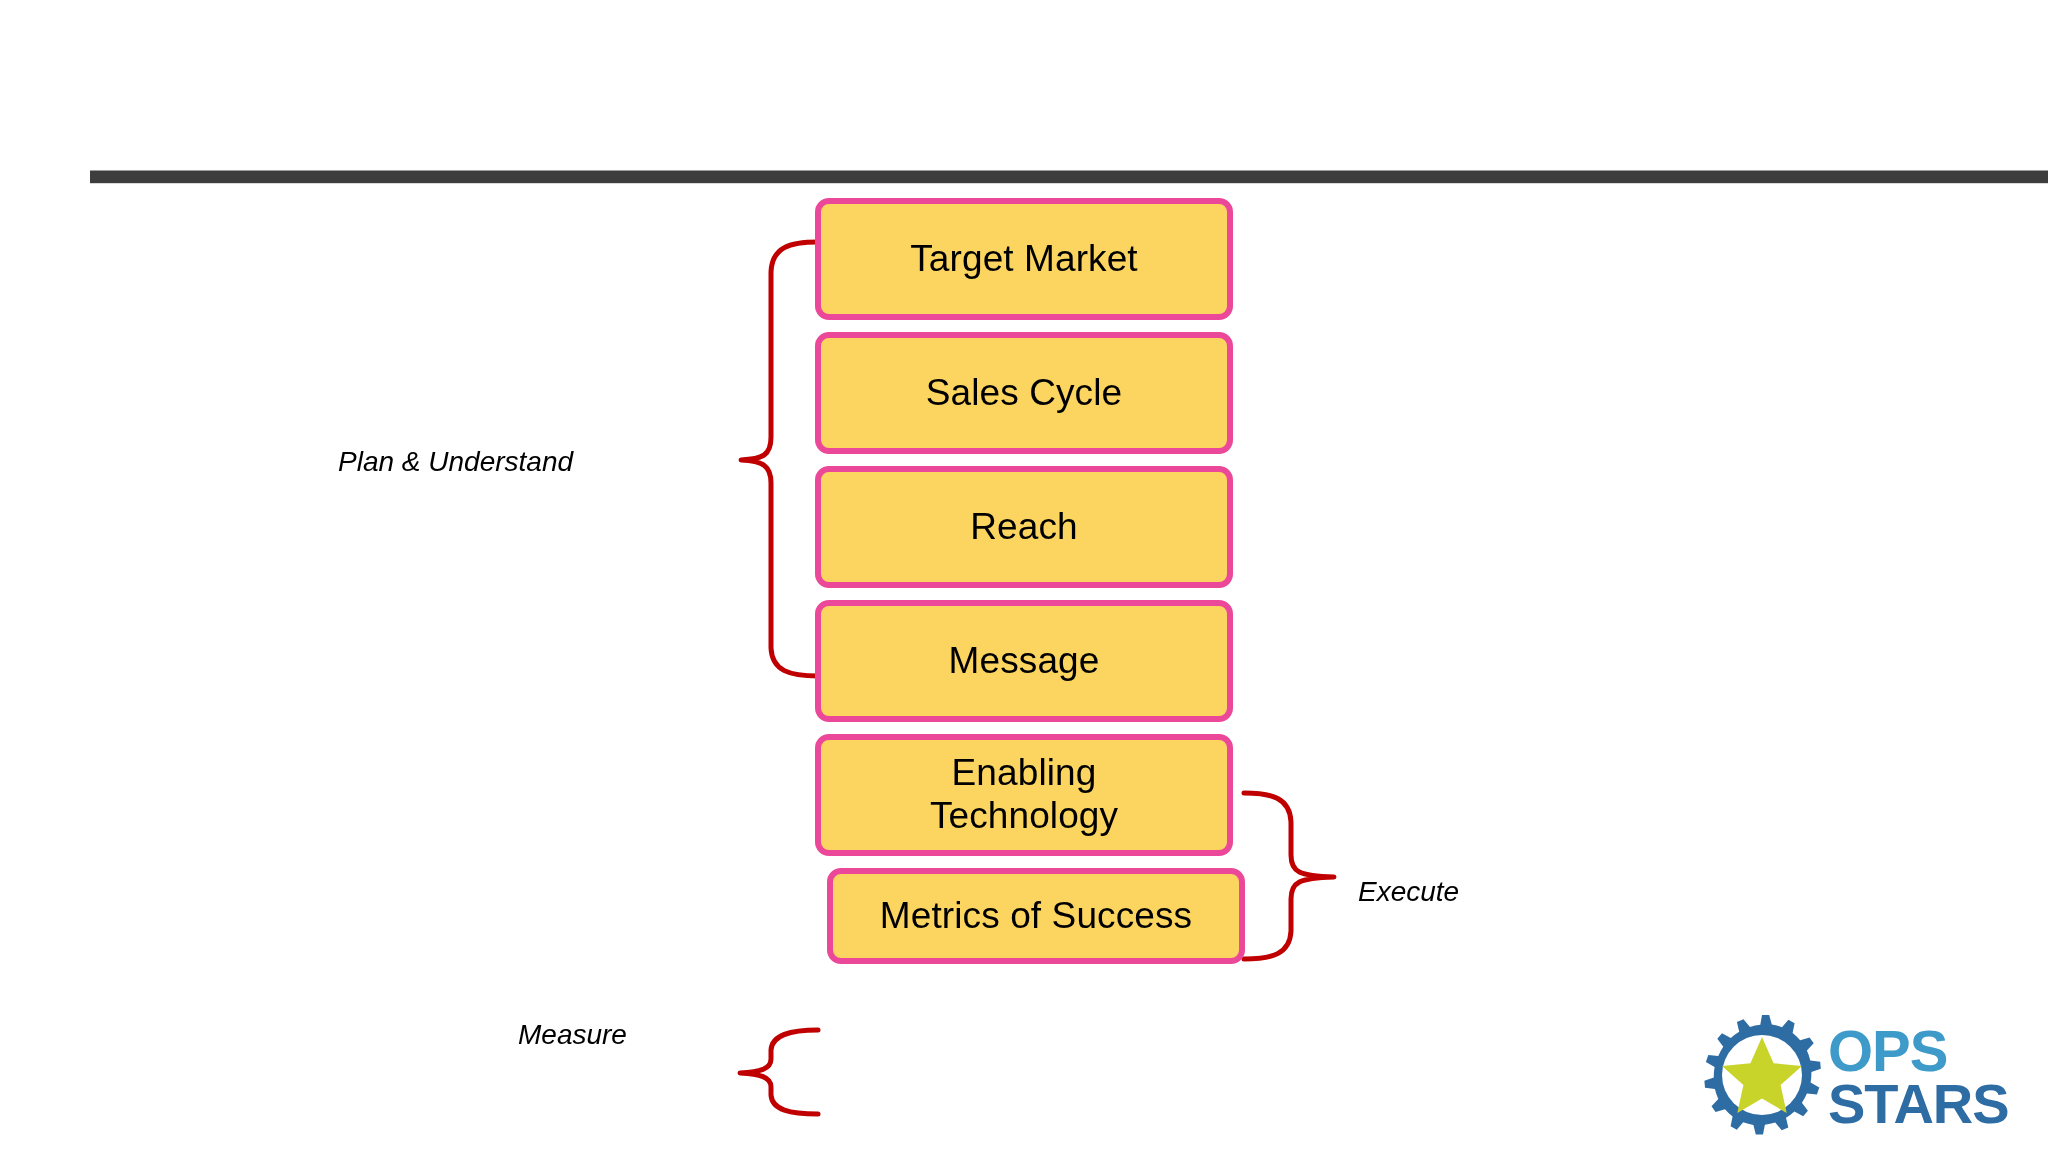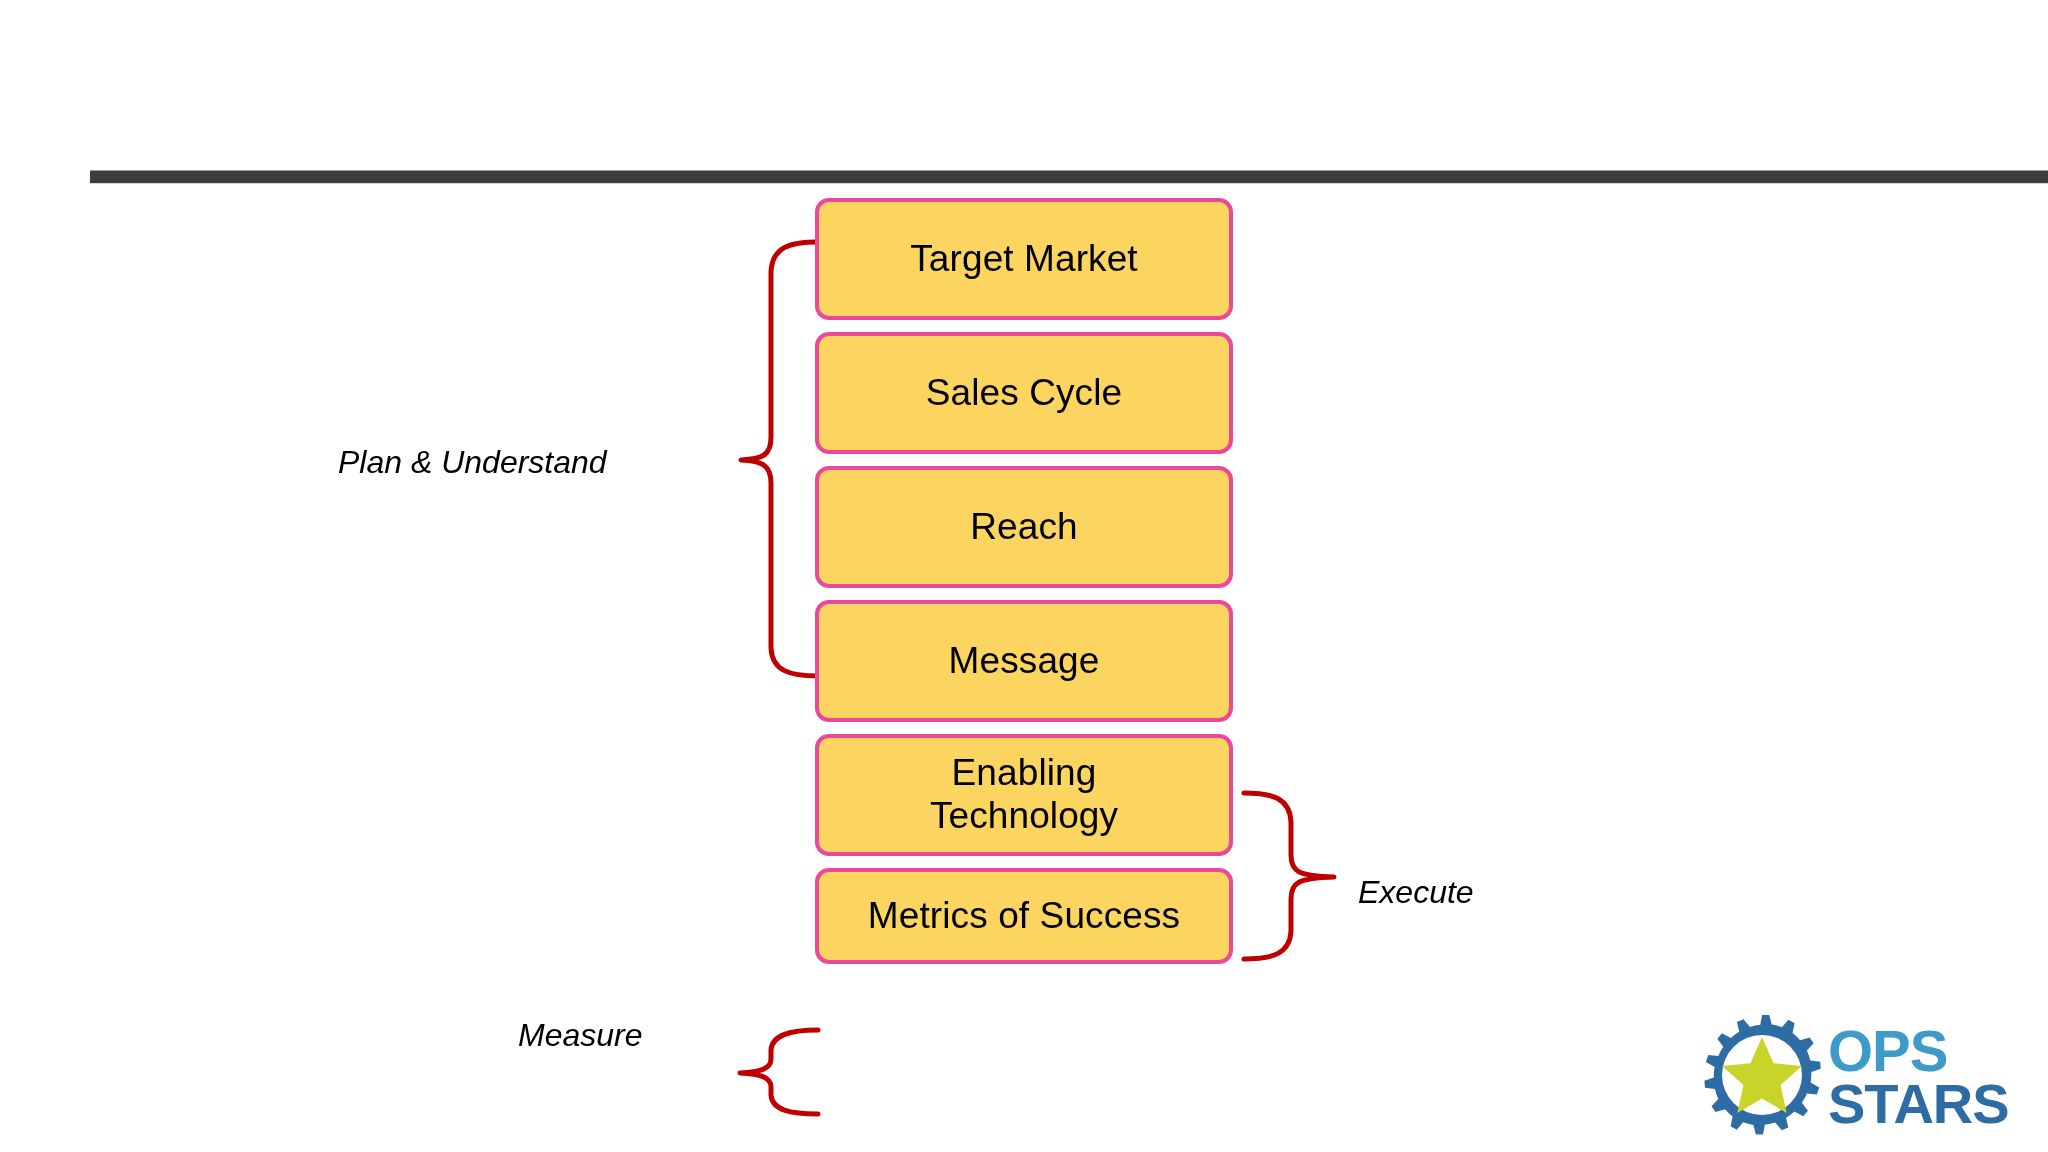--- a/index.html
+++ b/index.html
@@ -32,46 +32,46 @@
     position: absolute;
     left: 815px;
     top: 198px;
     width: 418px;
   }
   .proc-box {
     box-sizing: border-box;
     width: 418px;
     background: #fdd playing;
     background: #FCD560;
-    border: 4px solid #ec4899;
+    border: 6px solid #ec4899;
     border-radius: 14px;
     display: flex;
     align-items: center;
     justify-content: center;
     text-align: center;
     color: #000000;
     font-size: 37px;
     font-weight: 400;
     line-height: 1.16;
     letter-spacing: 0.1px;
     margin-bottom: 12px;
     position: relative;
   }
   .proc-box .label {
     padding: 0 10px;
     white-space: pre-line;
   }
   .h-tall   { height: 122px; }
-  .h-short  { height: 96px;  }
+  .h-short  { height: 96px; margin-left: 12px;  }
 
   
   .group-label {
     position: absolute;
     font-style: italic;
-    font-size: 32px;
+    font-size: 28px;
     color: #000000;
     white-space: nowrap;
     font-family: "Liberation Sans", sans-serif;
   }
   #label-plan    { left: 338px; top: 462px; transform: translateY(-50%); }
   #label-execute { left: 1358px; top: 892px; transform: translateY(-50%); }
   #label-measure { left: 518px; top: 1035px; transform: translateY(-50%); }
 
   
   #brace-layer {

